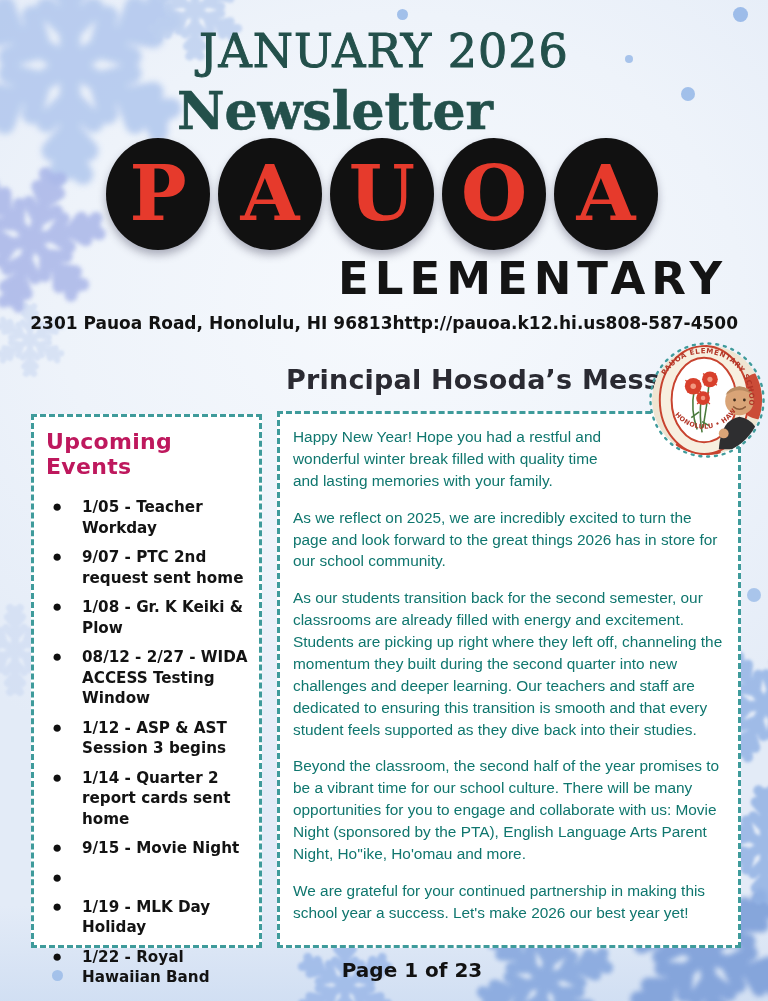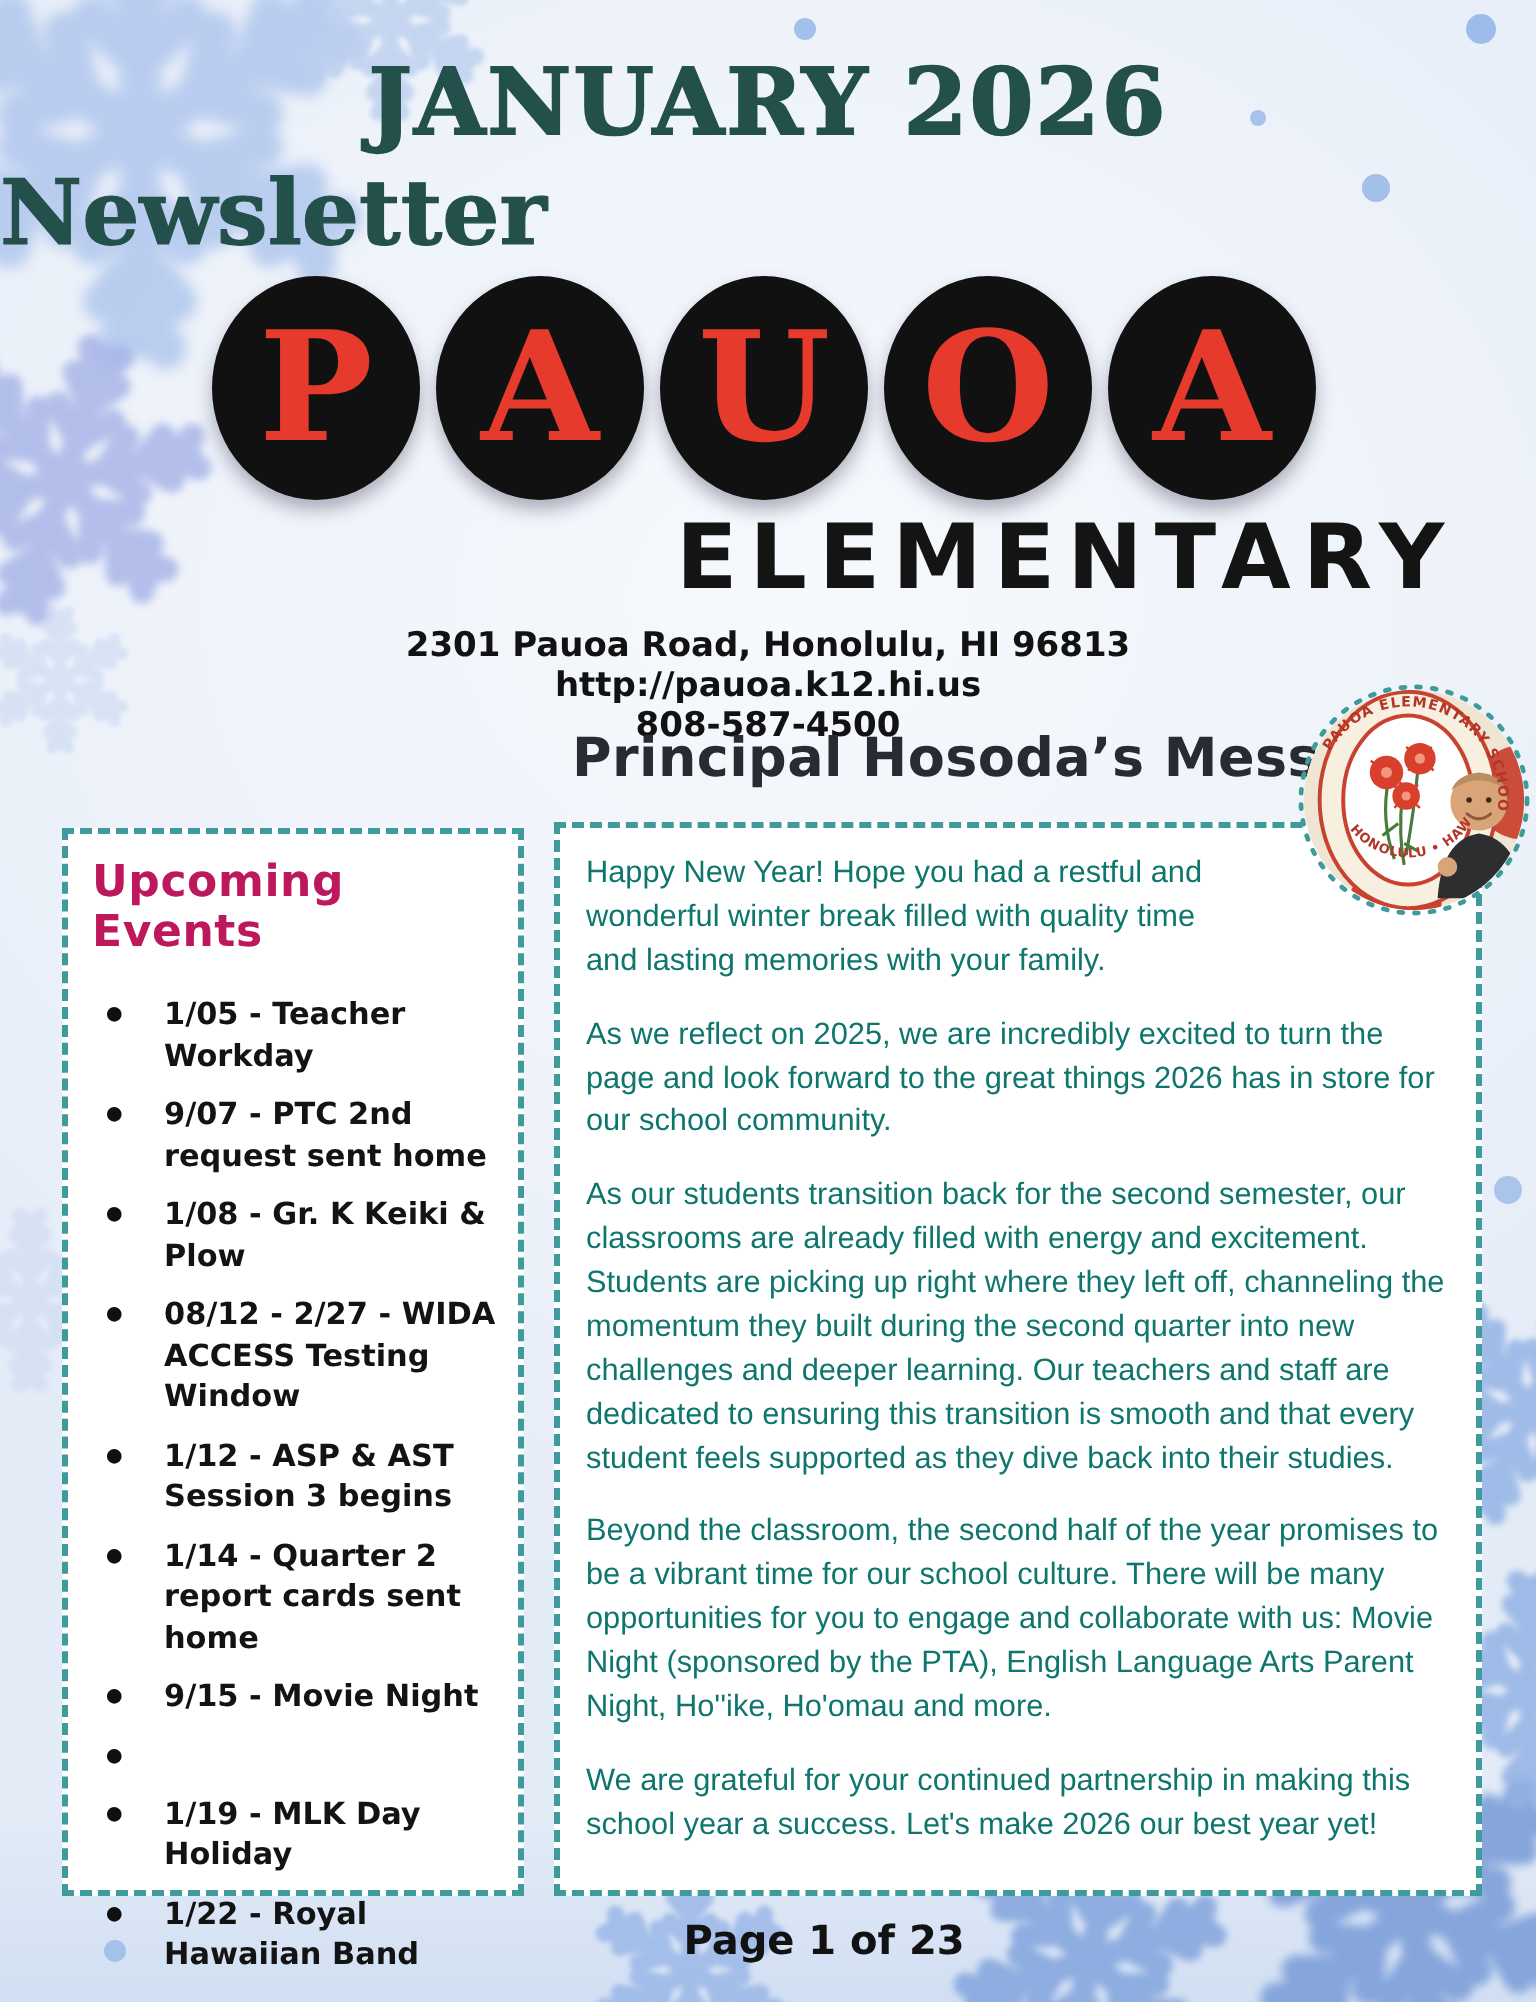--- a/index.html
+++ b/index.html
@@ -5,37 +5,37 @@
   html,body{margin:0;padding:0;background:#fff;}
   .page{position:relative;width:768px;height:1001px;overflow:hidden;
         background:radial-gradient(ellipse 620px 520px at 52% 30%, #f6f9fd 0%, #eef3fa 55%, #e3ebf7 100%);
         font-family:"Liberation Sans", sans-serif;}
   .deco{position:absolute;pointer-events:none;}
   .dot{position:absolute;border-radius:50%;background:#8fb3e6;}
   .bottom-wash{position:absolute;left:0;bottom:0;width:768px;height:95px;
         background:linear-gradient(to bottom, rgba(214,227,244,0), rgba(206,221,242,.85));}
 
   .january{position:absolute;top:24px;left:0;width:768px;text-align:center;
-        font-family:"DejaVu Serif", serif;font-weight:bold;font-size:46px;letter-spacing:1px;
+        font-family:"DejaVu Serif", serif;font-weight:normal;font-size:46px;letter-spacing:1px;
         color:#23504b;-webkit-text-stroke:1px #23504b;}
-  .newsletter{position:absolute;top:80px;left:0;width:670px;text-align:left;
-        font-family:"DejaVu Serif", serif;font-weight:bold;font-size:45px;
+  .newsletter{position:absolute;top:80px;left:0;width:670px;text-align:center;
+        font-family:"DejaVu Serif", serif;font-weight:bold;font-size:52px;
         color:#23504b;-webkit-text-stroke:.6px #23504b;}
 
   .pauoa-row{position:absolute;top:138px;left:0;width:768px;height:114px;}
   .letter-circle{position:absolute;width:104px;height:112px;border-radius:50%;background:#111;
         box-shadow:0 5px 9px rgba(40,40,70,.35);display:flex;align-items:center;justify-content:center;}
   .letter-circle span{font-family:"DejaVu Serif", serif;font-weight:bold;font-size:76px;
         color:#e63a2c;line-height:1;}
   .elementary{position:absolute;left:338px;top:252px;font-family:"DejaVu Sans", sans-serif;
         font-weight:800;font-size:45px;letter-spacing:6px;color:#141414;}
 
   .addr-row{position:absolute;top:313px;left:30px;width:708px;display:flex;
-        justify-content:space-between;align-items:center;
-        font-family:"DejaVu Sans", sans-serif;font-weight:bold;font-size:17px;color:#121212;flex-direction:column;}
+        justify-content:flex-end;align-items:center;
+        font-family:"DejaVu Sans", sans-serif;font-weight:bold;font-size:17px;color:#121212;}
 
   .msg-title{position:absolute;left:286px;top:364px;font-family:"DejaVu Sans", sans-serif;
         font-weight:800;font-size:27px;color:#2a2a32;letter-spacing:.2px;}
 
   .panel{position:absolute;background:#fff;border:3px dashed #3f9b9b;box-sizing:border-box;z-index:2;}
   .left-box{left:31px;top:414px;width:231px;height:534px;padding:10px 10px;}
   .right-box{left:277px;top:411px;width:464px;height:537px;padding:12px 13px;}
 
   .events-title{font-family:"DejaVu Sans", sans-serif;font-weight:800;font-size:22px;
         color:#be185d;letter-spacing:.3px;margin:2px 0 0 2px;}

